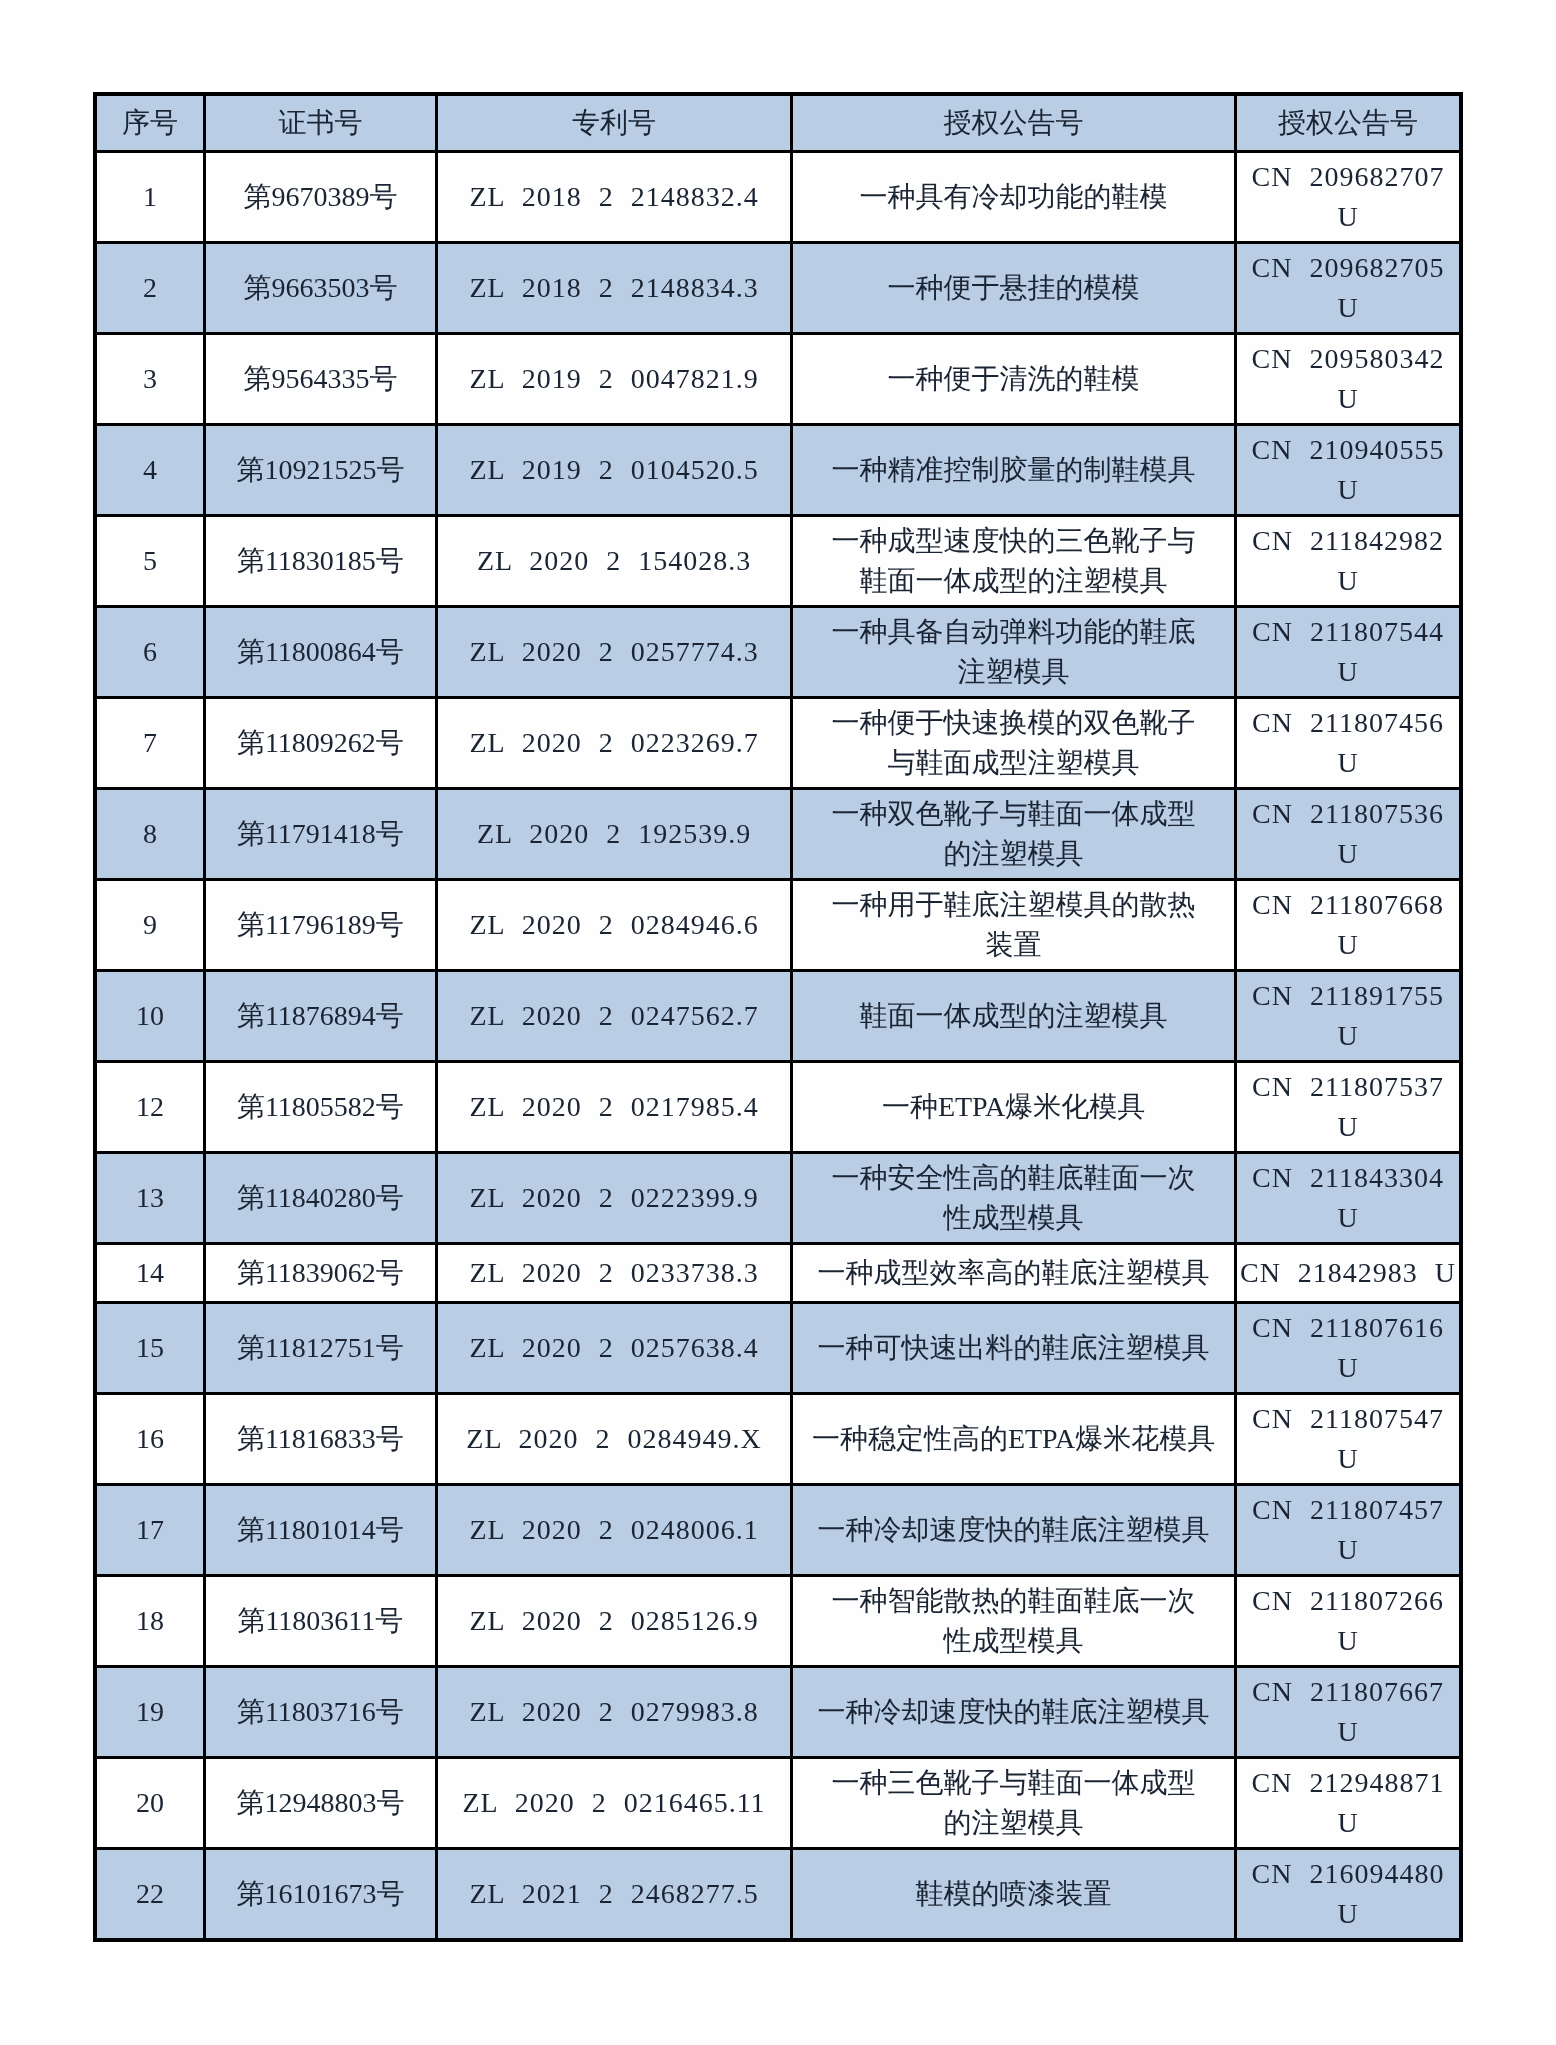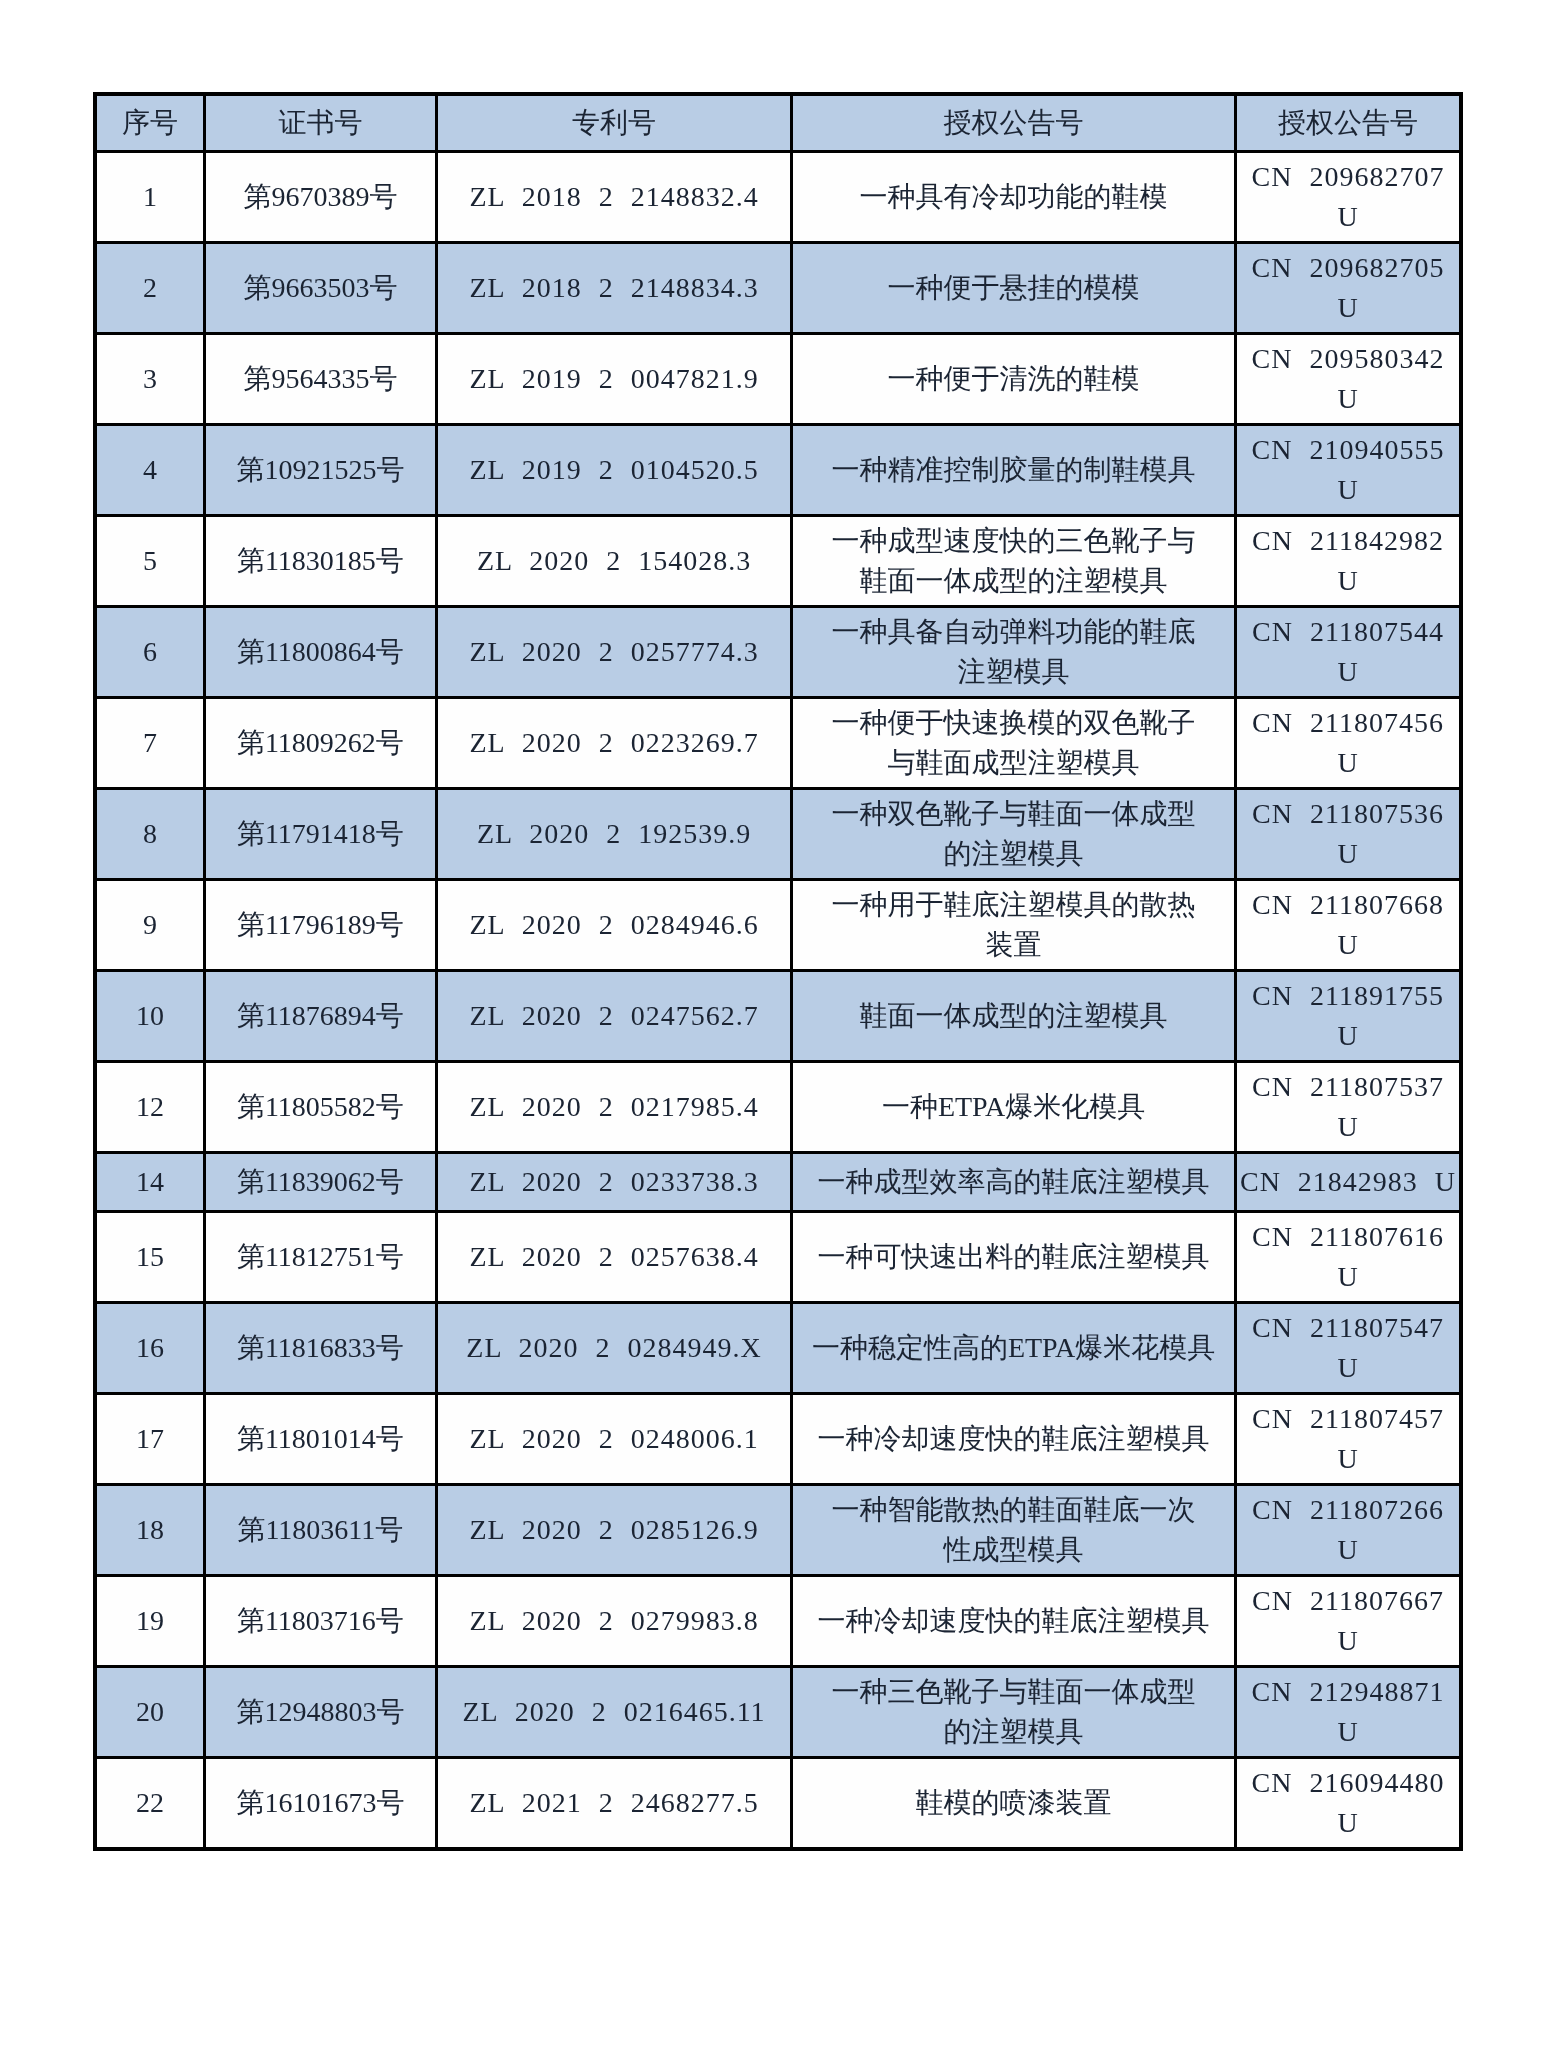--- a/index.html
+++ b/index.html
@@ -173,20 +173,28 @@
 
 
   <tr>
     <td class="c-no">12</td>
     <td class="c-cert">第11805582号</td>
     <td class="c-patent">ZL 2020 2 0217985.4</td>
     <td class="c-name">一种ETPA爆米化模具</td>
     <td class="c-pub">CN 211807537 U</td>
   </tr>
 
+  <tr>
+    <td class="c-no">13</td>
+    <td class="c-cert">第11840280号</td>
+    <td class="c-patent">ZL 2020 2 0222399.9</td>
+    <td class="c-name">一种安全性高的鞋底鞋面一次
+性成型模具</td>
+    <td class="c-pub">CN 211843304 U</td>
+  </tr>
 
   <tr>
     <td class="c-no">14</td>
     <td class="c-cert">第11839062号</td>
     <td class="c-patent">ZL 2020 2 0233738.3</td>
     <td class="c-name">一种成型效率高的鞋底注塑模具</td>
     <td class="c-pub">CN 21842983 U</td>
   </tr>
 
   <tr>

